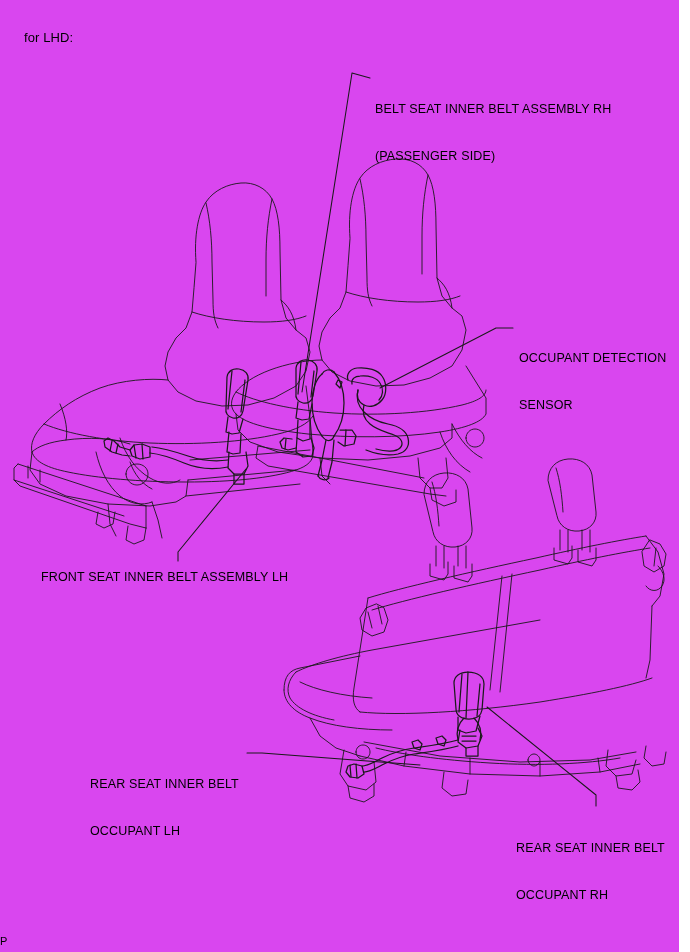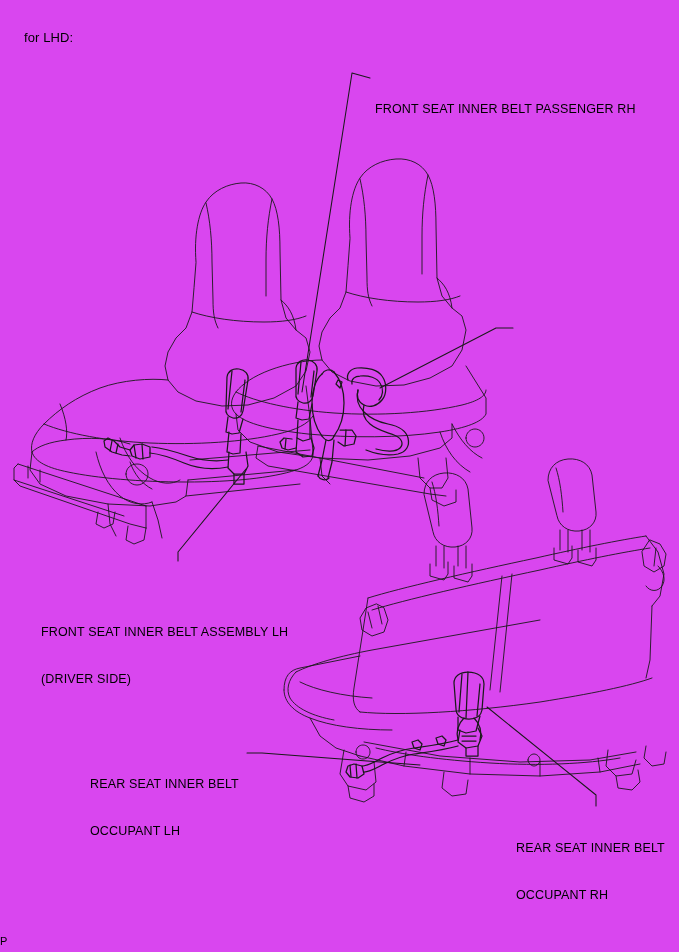--- a/index.html
+++ b/index.html
@@ -322,27 +322,31 @@
         <path d="M247,753 L262,753 L420,765"></path>
         <path d="M596,806 L596,795 L487,707"></path>
       </g>
 
     </g>
   </svg>
 
   <div class="lbl lbl-heading" style="left:24px; top:30px;">for LHD:</div>
 
   <div class="lbl" style="left:375px; top:71px;">
-    <span class="lbl-line2">FRONT SEAT INNER BELT PASSENGER RH</span>
-  </div>
-
-
-  <div class="lbl" style="left:41px; top:594px;">
+    <span class="lbl-line2">BELT SEAT INNER BELT ASSEMBLY RH</span>
+    <span class="lbl-line2">(PASSENGER SIDE)</span>
+  </div>
+
+  <div class="lbl" style="left:519px; top:320px;">
+    <span class="lbl-line2">OCCUPANT DETECTION</span>
+    <span class="lbl-line2">SENSOR</span>
+  </div>
+
+  <div class="lbl" style="left:41px; top:539px;">
     <span class="lbl-line2">FRONT SEAT INNER BELT ASSEMBLY LH</span>
-    <span class="lbl-line2">(DRIVER SIDE)</span>
   </div>
 
   <div class="lbl" style="left:90px; top:746px;">
     <span class="lbl-line2">REAR SEAT INNER BELT</span>
     <span class="lbl-line2">OCCUPANT LH</span>
   </div>
 
   <div class="lbl" style="left:516px; top:810px;">
     <span class="lbl-line2">REAR SEAT INNER BELT</span>
     <span class="lbl-line2">OCCUPANT RH</span>

